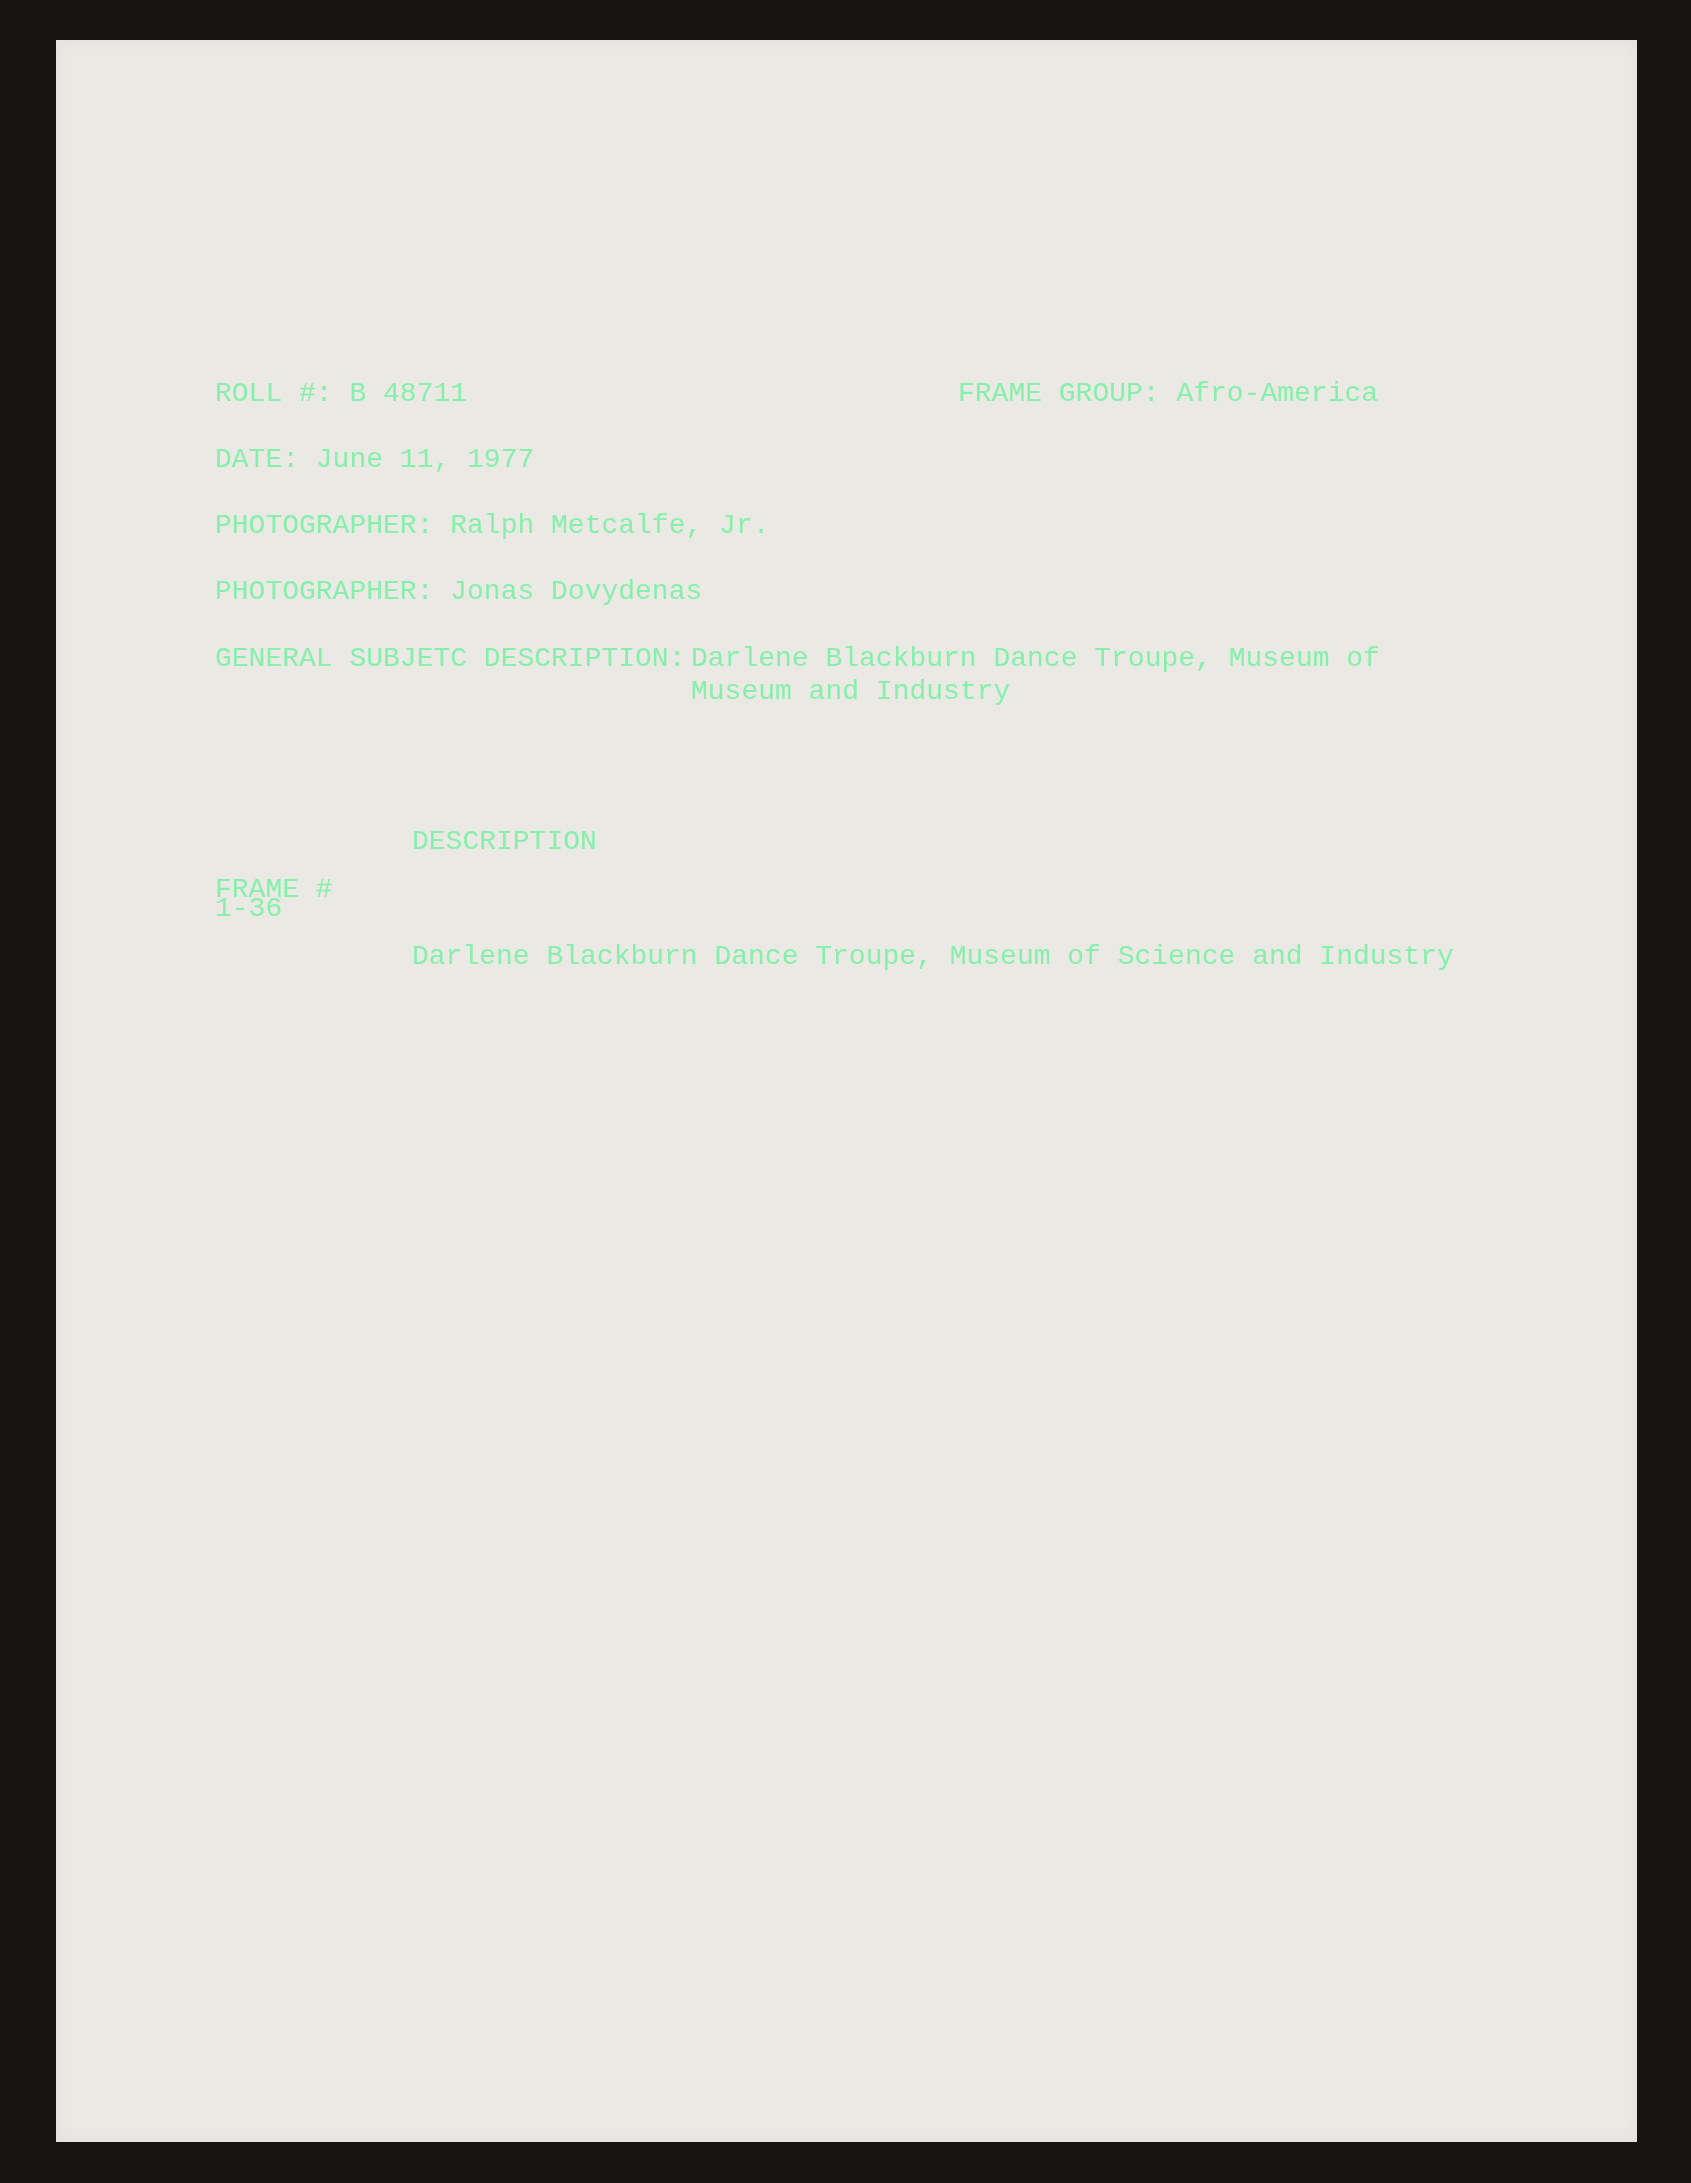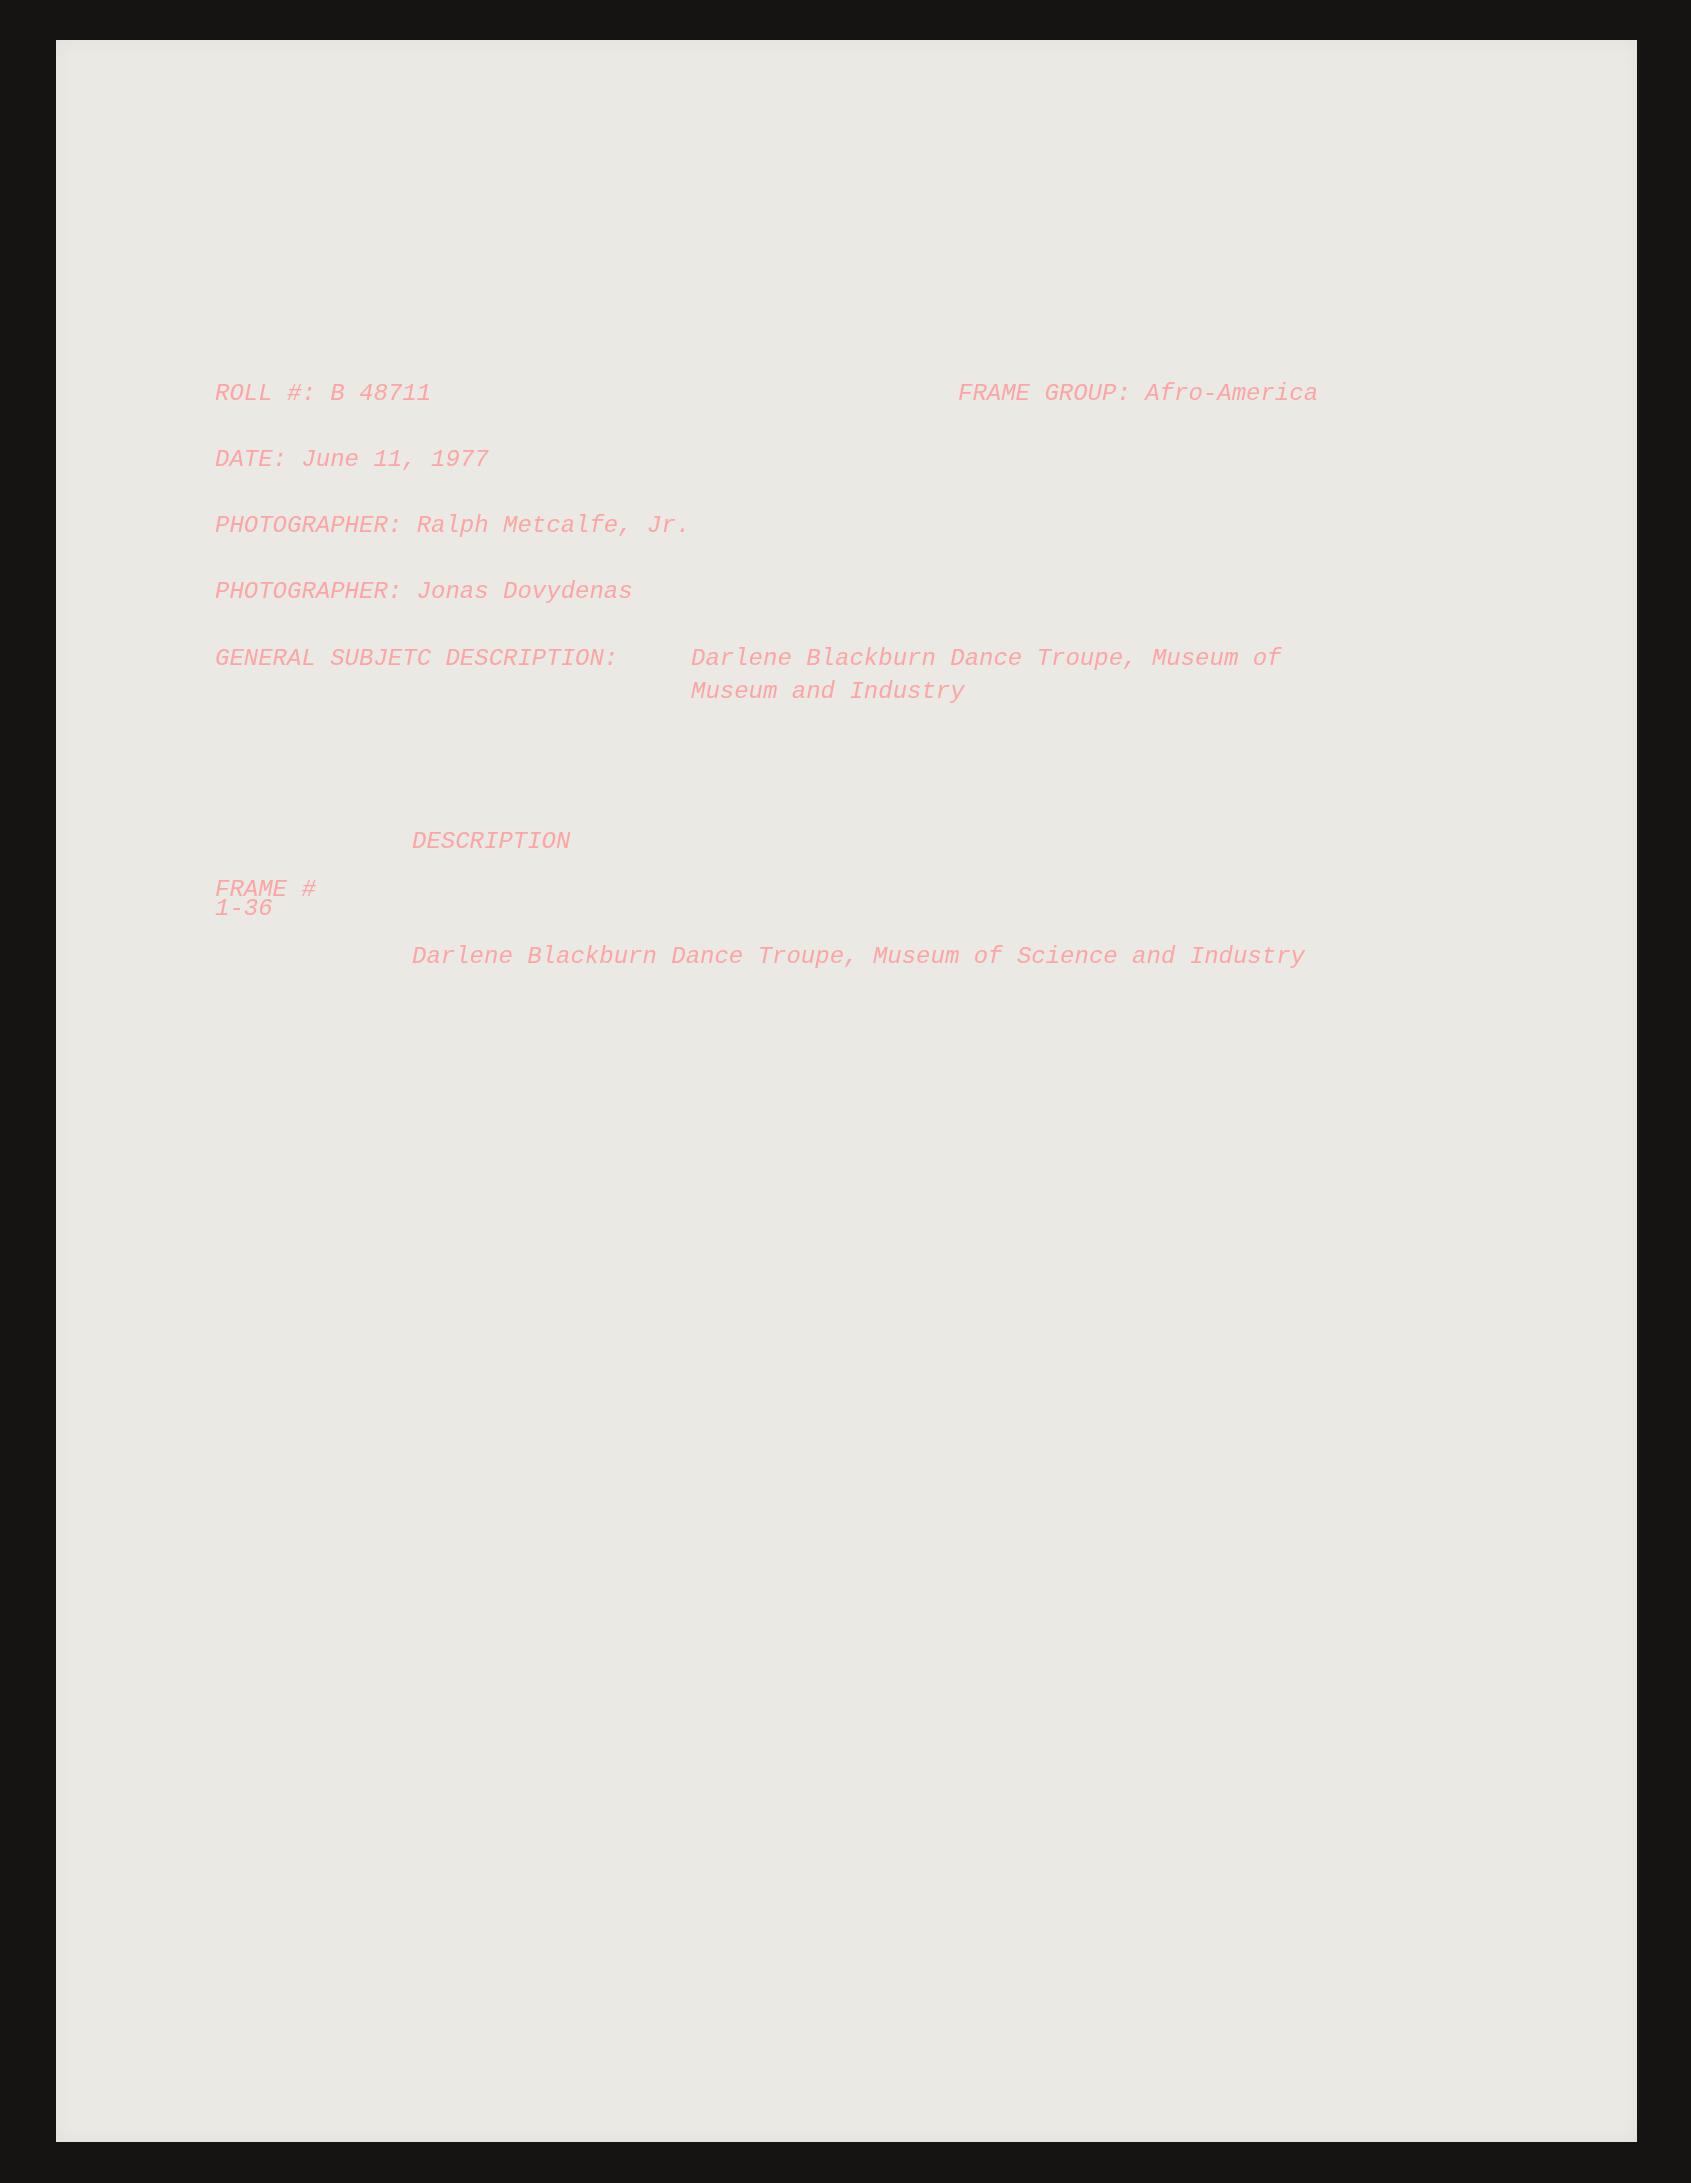--- a/index.html
+++ b/index.html
@@ -11,26 +11,25 @@
   .paper {
     position: absolute;
     left: 56px; top: 40px;
     width: 1581px; height: 2102px;
     background: #ebe9e3;
     box-shadow: inset 0 0 20px rgba(0,0,0,0.04);
   }
   .tw {
     position: absolute;
     font-family: "Liberation Mono", "DejaVu Sans Mono", monospace;
-    font-size: 24px;
+    font-size: 28px;
     line-height: 31px;
-    color: #fca5a5;
+    color: #86efac;
     white-space: pre;
     letter-spacing: 0px;
-    font-style: italic;
   }
 </style>
 </head>
 <body>
 
 <div class="paper"></div>
 
 <div class="tw" style="left:215px; top:378px;">ROLL #: B 48711</div>
 <div class="tw" style="left:958px; top:378px;">FRAME GROUP: Afro-America</div>
 

